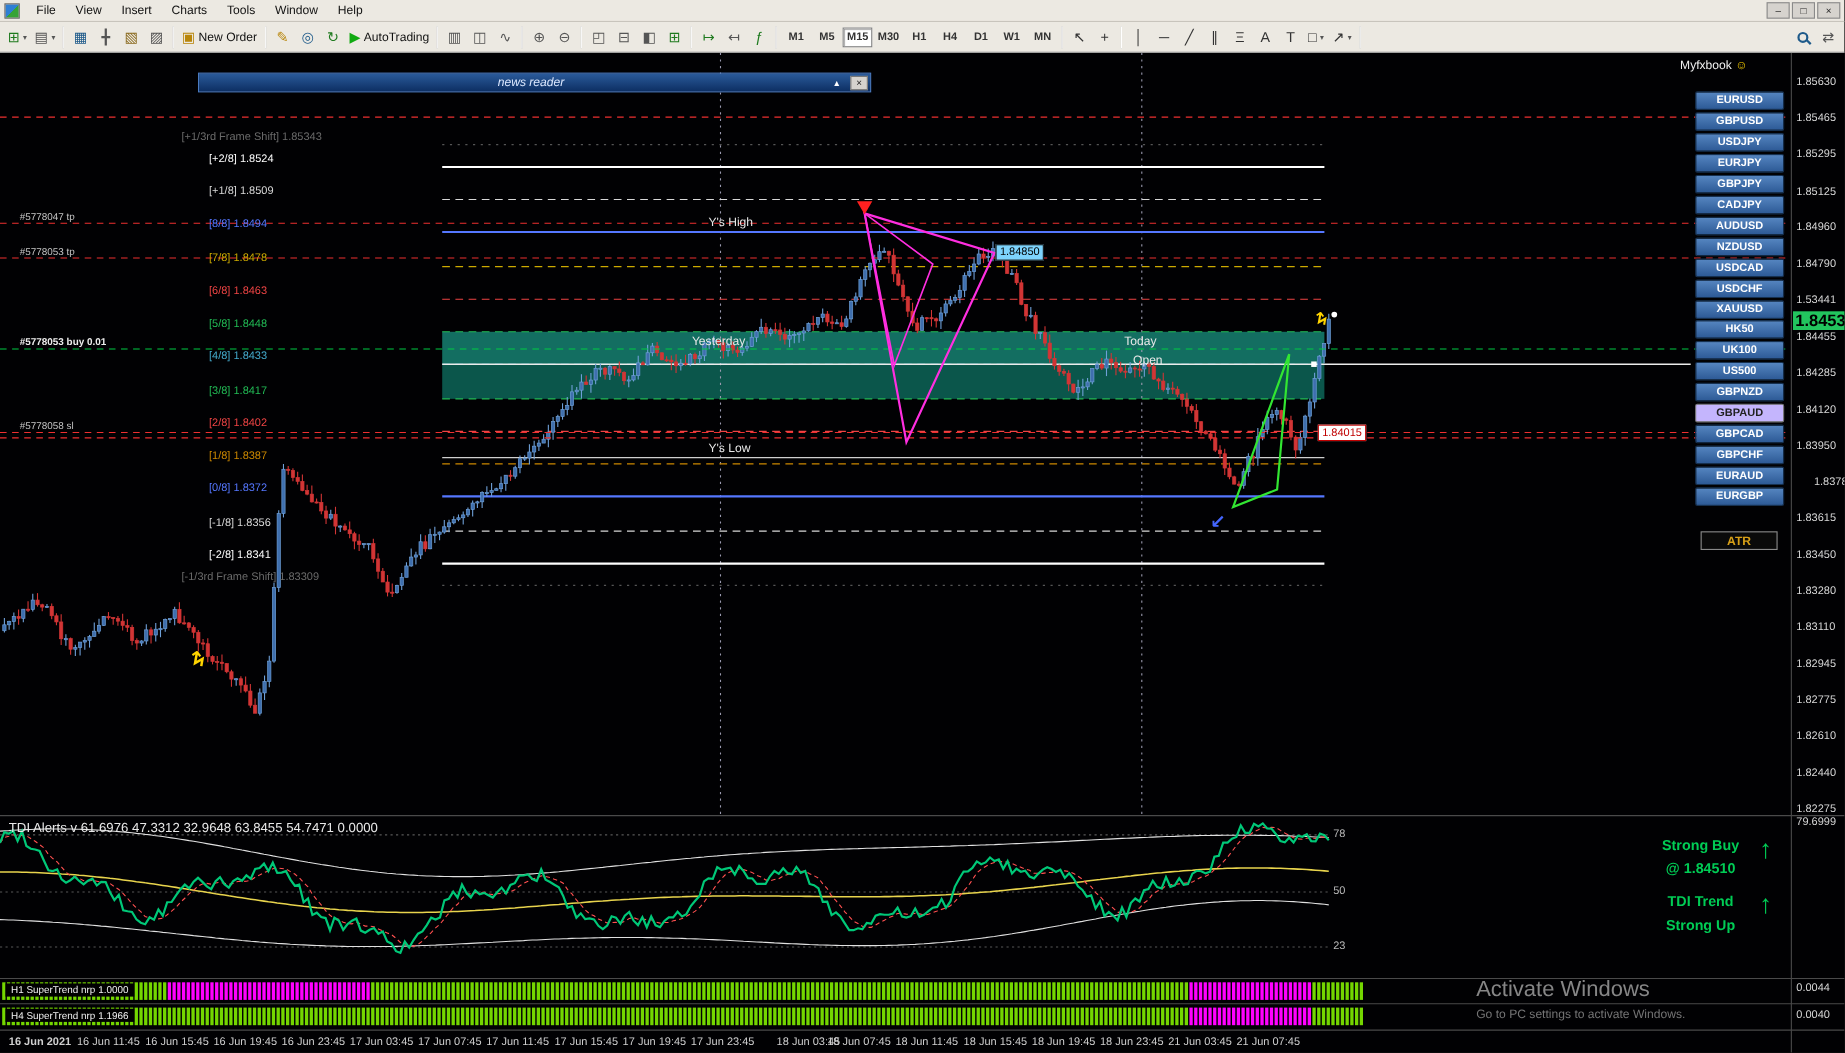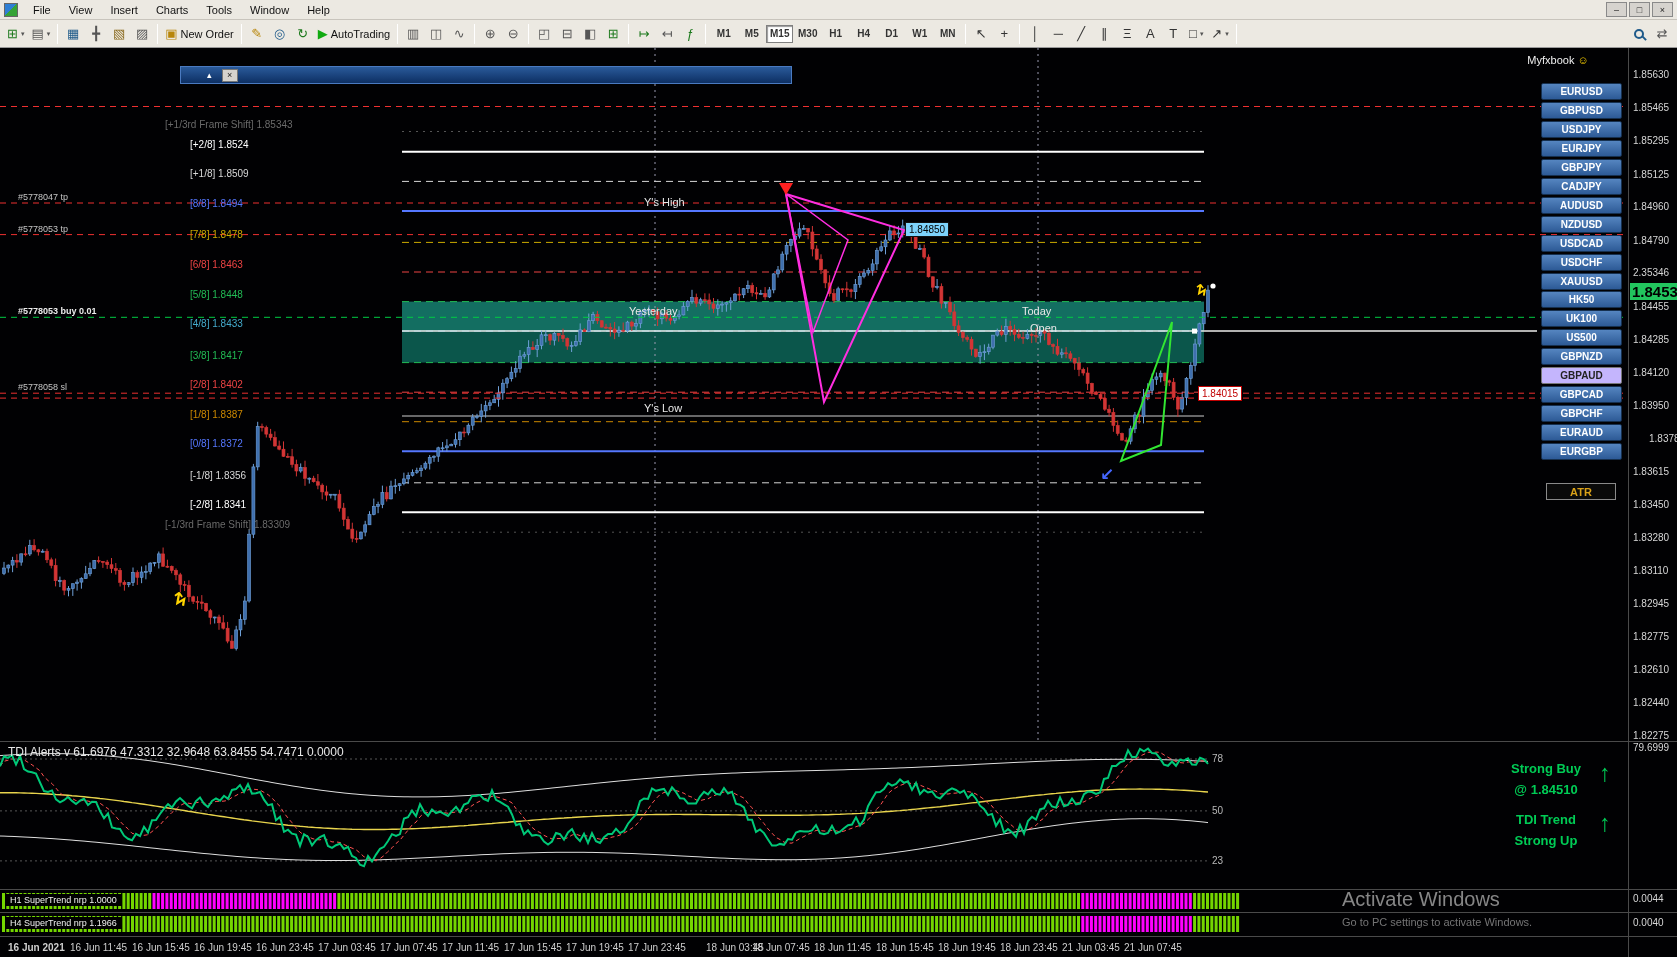--- a/index.html
+++ b/index.html
@@ -1465,20 +1465,21 @@
       <div class="chart-label session-label" style="left: 1030px; top: 322px;">Open</div>
       <div class="chart-label tag-white" style="left: 905px; top: 222px;">1.84850</div>
       <div class="chart-label tag-red" style="left: 1198px; top: 386px;">1.84015</div>
       <div class="chart-label tdi-level-label" style="left: 1212px; top: 753px;">78</div>
       <div class="chart-label tdi-level-label" style="left: 1212px; top: 805px;">50</div>
       <div class="chart-label tdi-level-label" style="left: 1212px; top: 855px;">23</div>
     </div>
 
   <div id="newsreader">
     <span style="width:26px"></span>
+    <span class="nr-title">news reader</span>
     <span class="nr-collapse">▴</span>
     <span class="nr-close">×</span>
   </div>
 
   <div id="myfxbook">
     <span>Myfxbook</span><span class="smiley">☺</span>
   </div>
 
   <div id="tdi-title">TDI Alerts v 61.6976 47.3312 32.9648 63.8455 54.7471 0.0000</div>
 
@@ -1522,21 +1523,21 @@
       <div class="sym-btn" style="top: 443.05px;">EURGBP</div>
       <div class="atr-btn" style="top: 483px;">ATR</div>
     </div>
   <div id="price-axis">
       <div class="axis-val" style="top: 21px;">1.85630</div>
       <div class="axis-val" style="top: 53.5px;">1.85465</div>
       <div class="axis-val" style="top: 87px;">1.85295</div>
       <div class="axis-val" style="top: 120.5px;">1.85125</div>
       <div class="axis-val" style="top: 153px;">1.84960</div>
       <div class="axis-val" style="top: 186.5px;">1.84790</div>
-      <div class="axis-val" style="top: 219px;">2.35346</div>
+      <div class="axis-val" style="top: 219px;">1.53441</div>
       <div class="axis-val" style="top: 252.5px;">1.84455</div>
       <div class="axis-val" style="top: 286px;">1.84285</div>
       <div class="axis-val" style="top: 318.5px;">1.84120</div>
       <div class="axis-val" style="top: 352px;">1.83950</div>
       <div class="axis-val" style="top: 384.5px; margin-left: 16px;">1.83785</div>
       <div class="axis-val" style="top: 418px;">1.83615</div>
       <div class="axis-val" style="top: 450.5px;">1.83450</div>
       <div class="axis-val" style="top: 484px;">1.83280</div>
       <div class="axis-val" style="top: 517.4px;">1.83110</div>
       <div class="axis-val" style="top: 549.9px;">1.82945</div>

